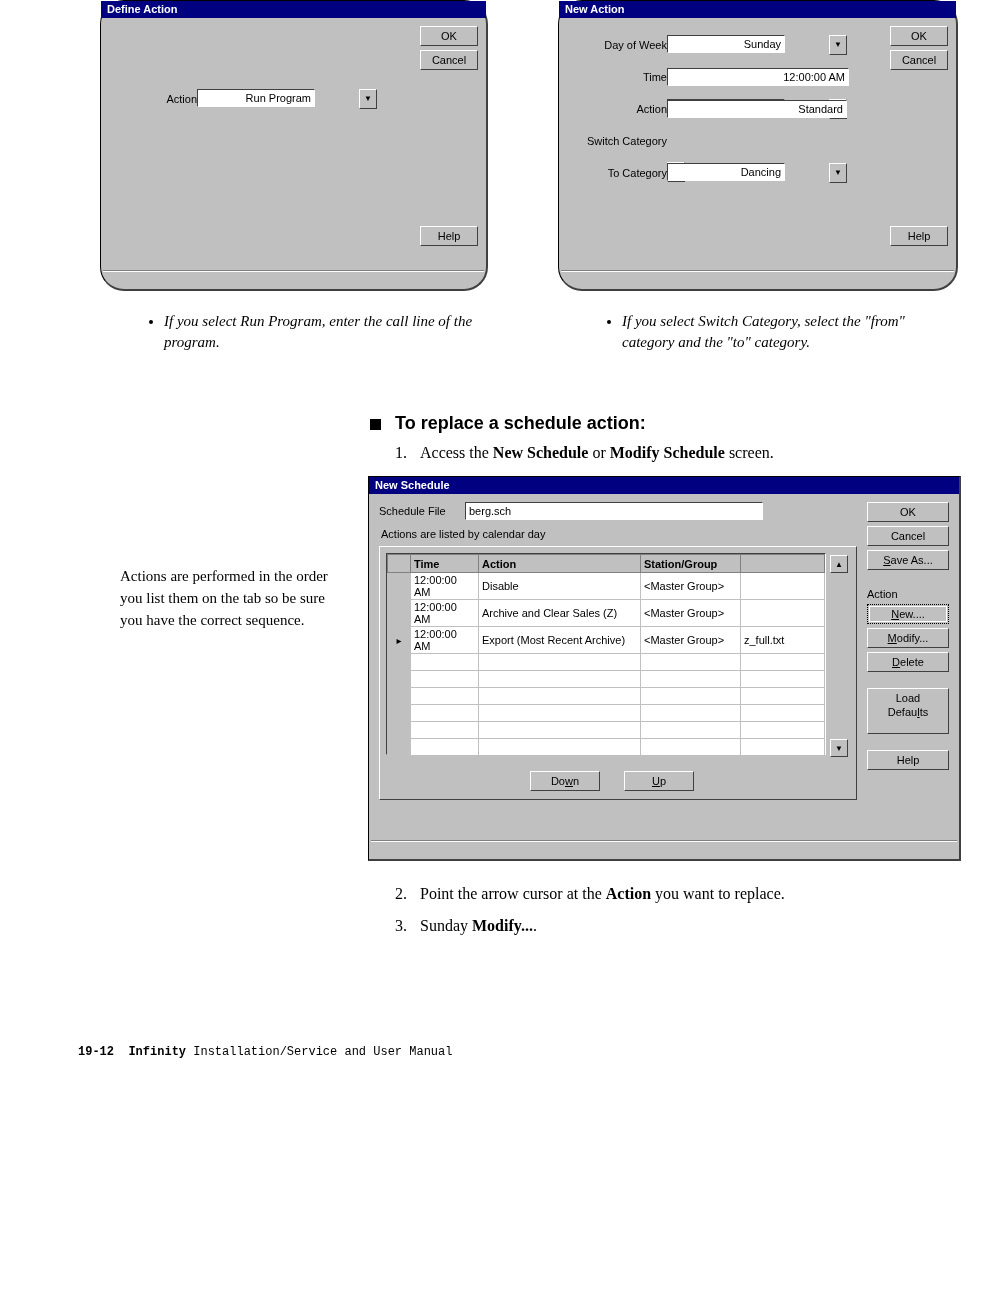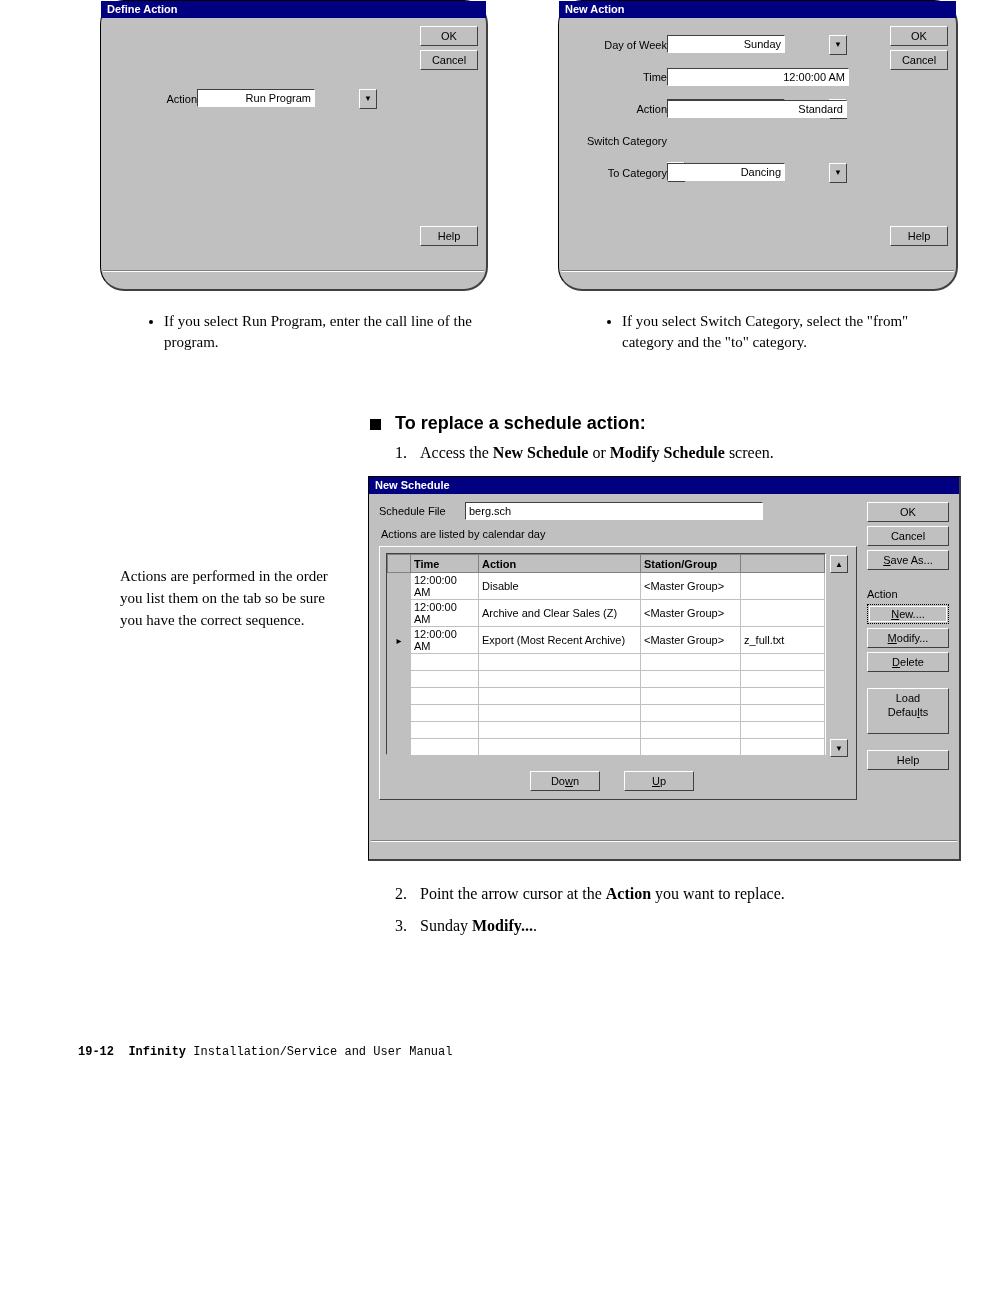--- a/index.html
+++ b/index.html
@@ -99,21 +99,21 @@
     height: 16px;
     margin: 0 2px 2px 2px;
   }
   .statusbar-inner {
     border-top: 1px solid #ffffff;
     height: 100%;
   }
 
   
   .bullet-wrap { padding-left: 46px; padding-right: 6px; }
-  ul.bullet { margin: 0; padding-left: 18px; }
+  ul.bullet { margin: 0; padding-left: 18px; font-style: italic; }
   ul.bullet li { font-family: "Comic Sans MS", cursive; font-size: 15px; line-height: 1.4; margin: 0; }
 
   
   .section-header-row { margin-left: 370px; margin-top: 60px; margin-bottom: 10px; display:flex; align-items:center; gap:14px;}
   .section-square { width:11px; height:11px; background:#000; display:inline-block; margin-top:2px;}
   .section-header { font-family: Arial, Helvetica, sans-serif; font-weight:bold; font-size:18px; }
   .step-row { margin-left: 395px; font-family:"Times New Roman",serif; font-size:16px; margin-bottom:14px; display:flex; }
   .step-num { width:25px; }
   .step-text b { font-weight:bold; }
 

